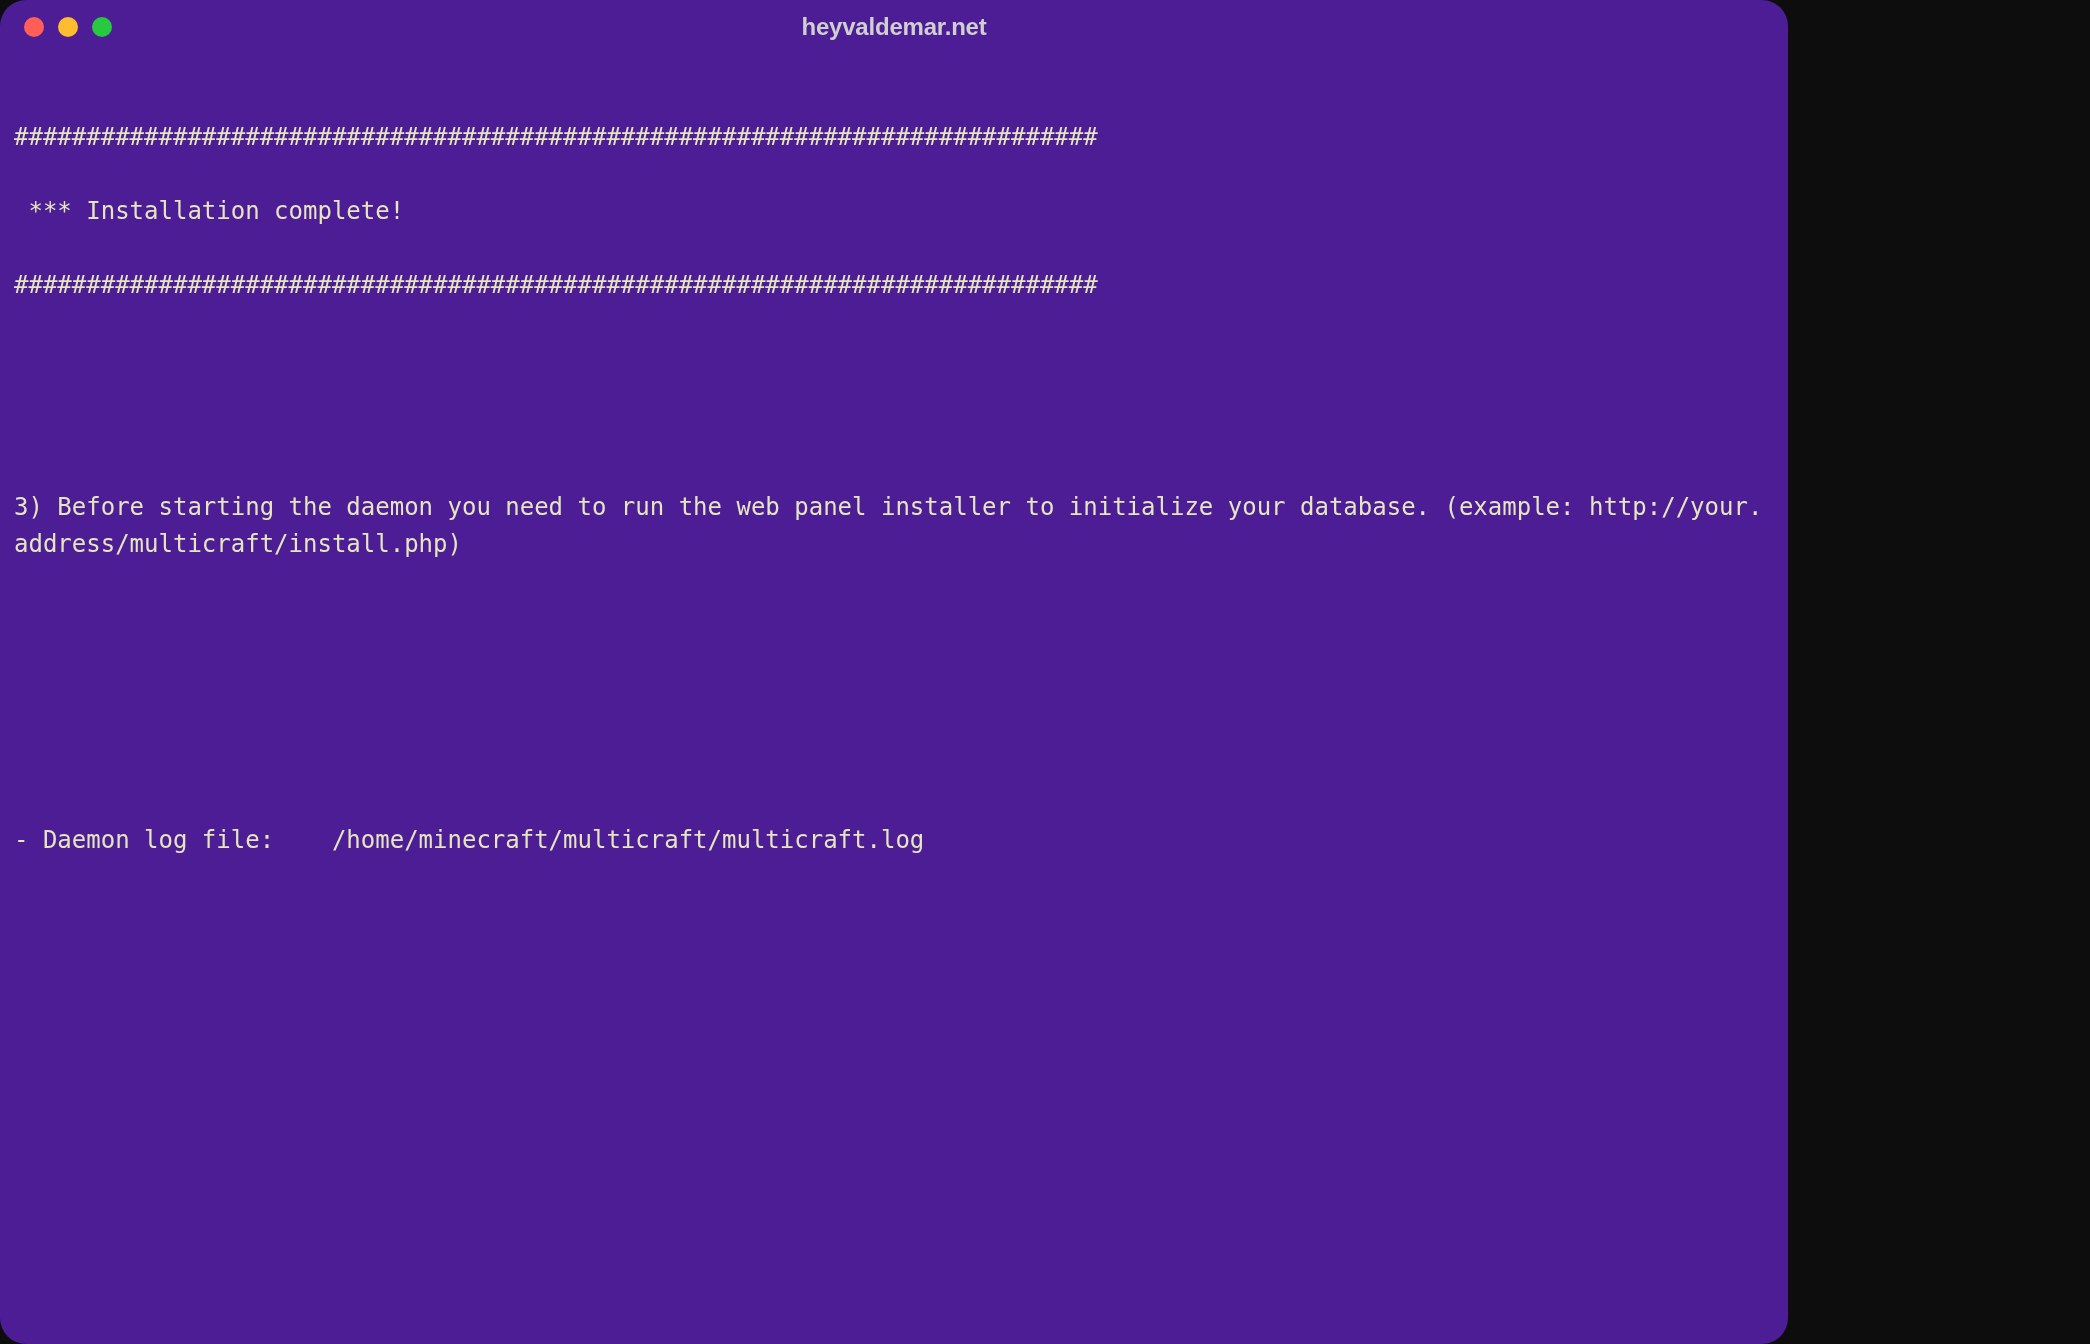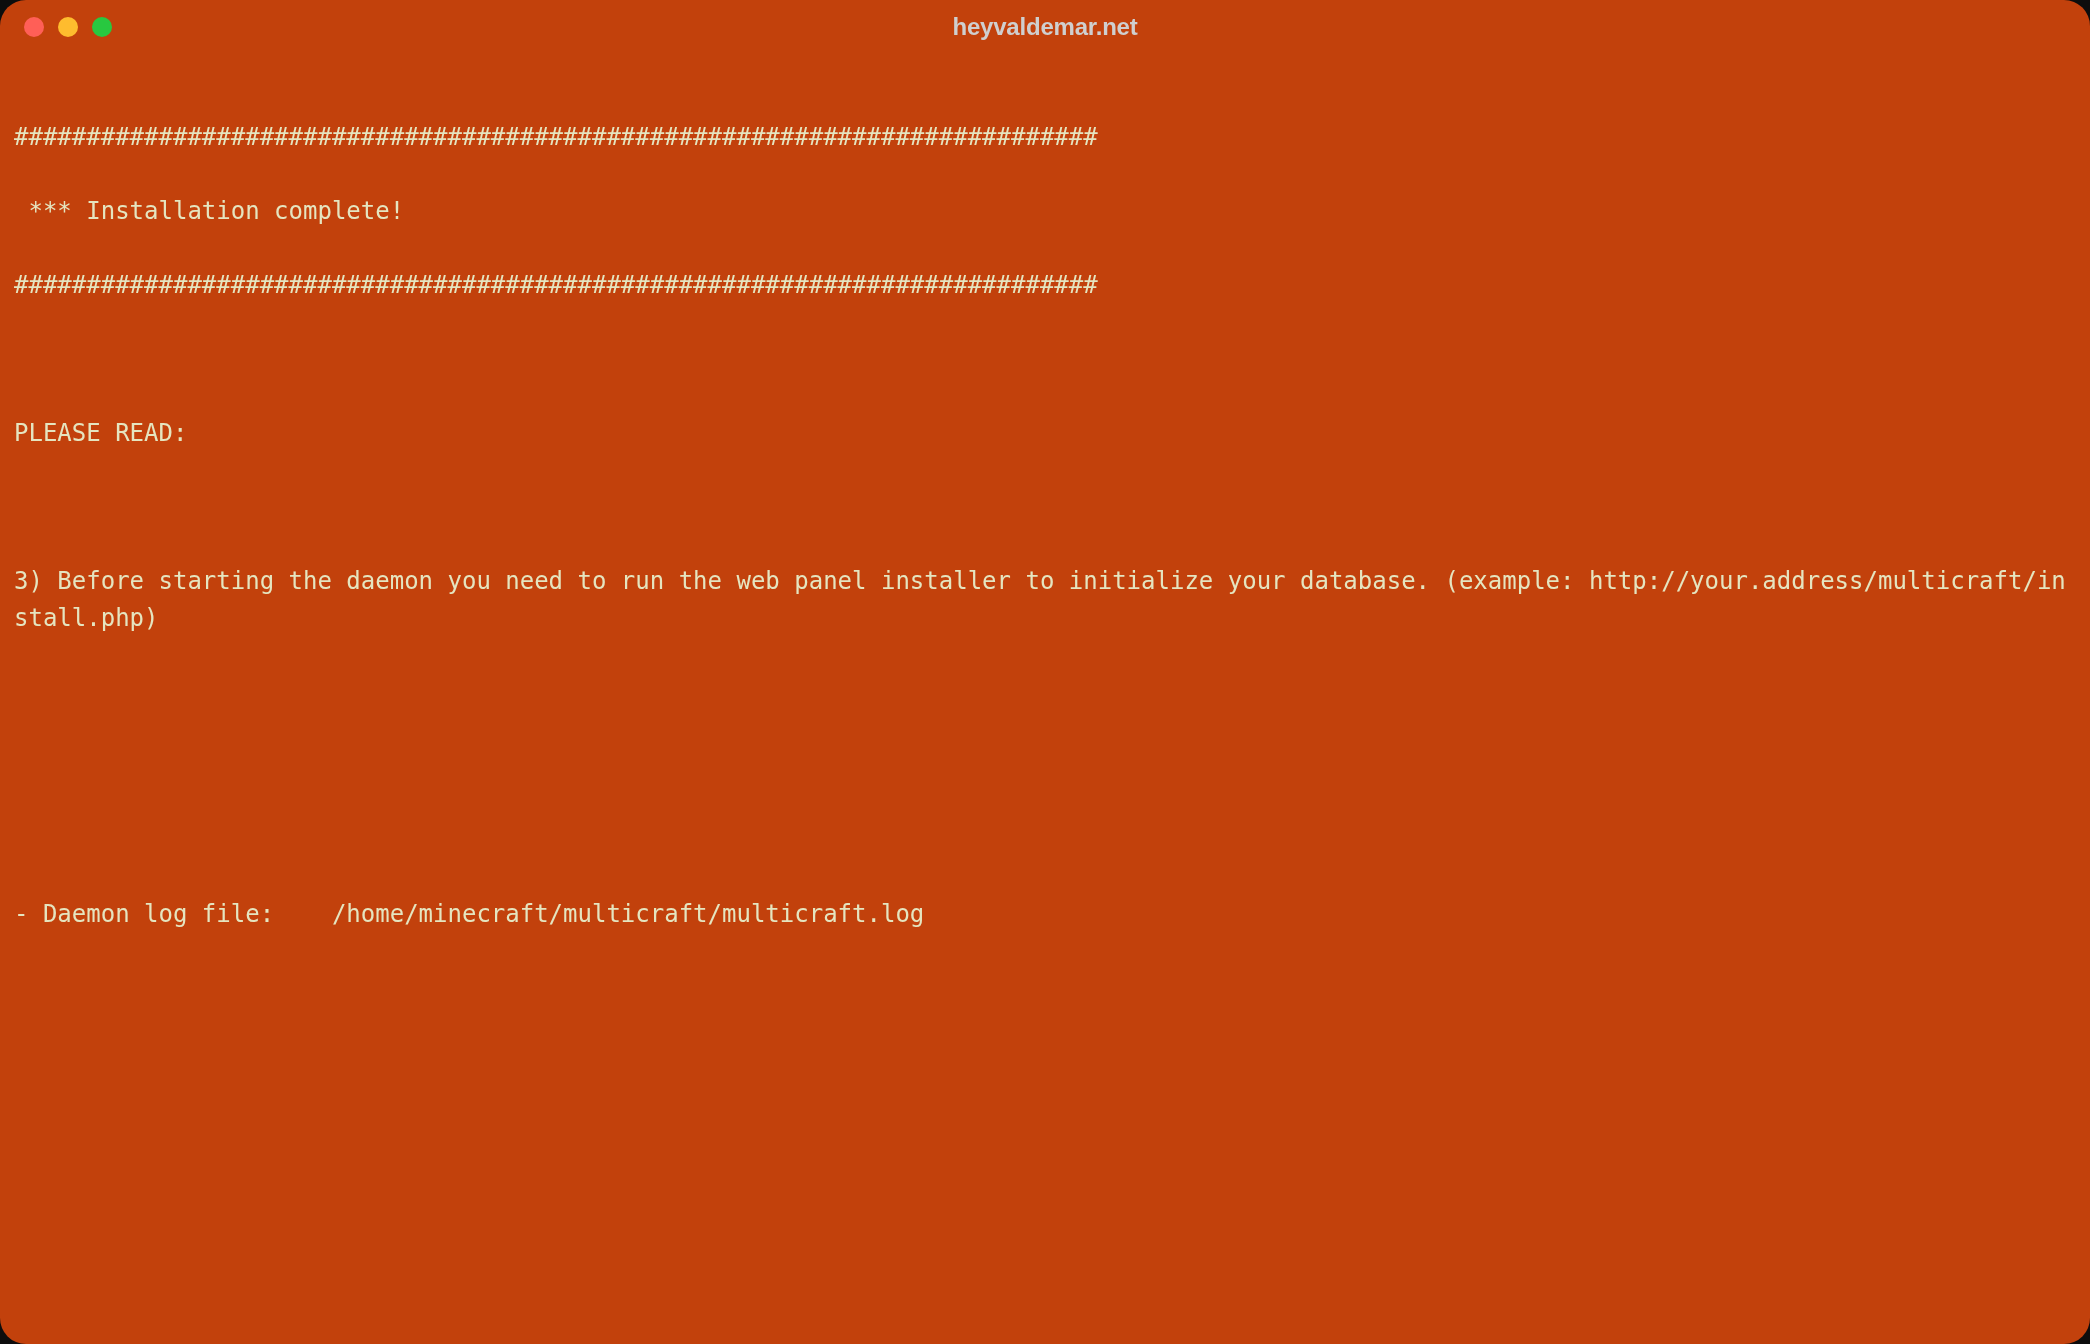--- a/index.html
+++ b/index.html
@@ -1,22 +1,22 @@
 <!DOCTYPE html>
 <html><head>
   <meta charset="utf-8">
   <style>
     * { margin:0; padding:0; box-sizing:border-box; }
     html, body {
       width:2090px; height:1344px;
       background:#0d0d0d;
     }
     .window {
-      width:2090px; height:1344px;
-      background:#c2410c;
+      width:1788px; height:1344px;
+      background:#4c1d95;
       border-radius:26px;
       overflow:hidden;
       position:relative;
       font-family:"SF Mono","Menlo","Consolas",monospace;
     }
     .titlebar {
       height:54px;
       display:flex;
       align-items:center;
       padding:0 24px;
@@ -68,21 +68,20 @@
       <div class="light green"></div>
     </div>
     <div class="title">heyvaldemar.net</div>
   </div>
 
   <div class="body">
 <div class="line out">###########################################################################</div>
 <div class="line out"> *** Installation complete!</div>
 <div class="line out">###########################################################################</div>
 <div class="line">&nbsp;</div>
-<div class="line out">PLEASE READ:</div>
 <div class="line">&nbsp;</div>
 <div class="line out">3) Before starting the daemon you need to run the web panel installer to initialize your database. (example: http://your.address/multicraft/install.php)</div>
 <div class="line">&nbsp;</div>
 <div class="line">&nbsp;</div>
 <div class="line">&nbsp;</div>
 <div class="line out">- Daemon log file:    /home/minecraft/multicraft/multicraft.log</div>
 <div class="line">&nbsp;</div>
 
 
 

